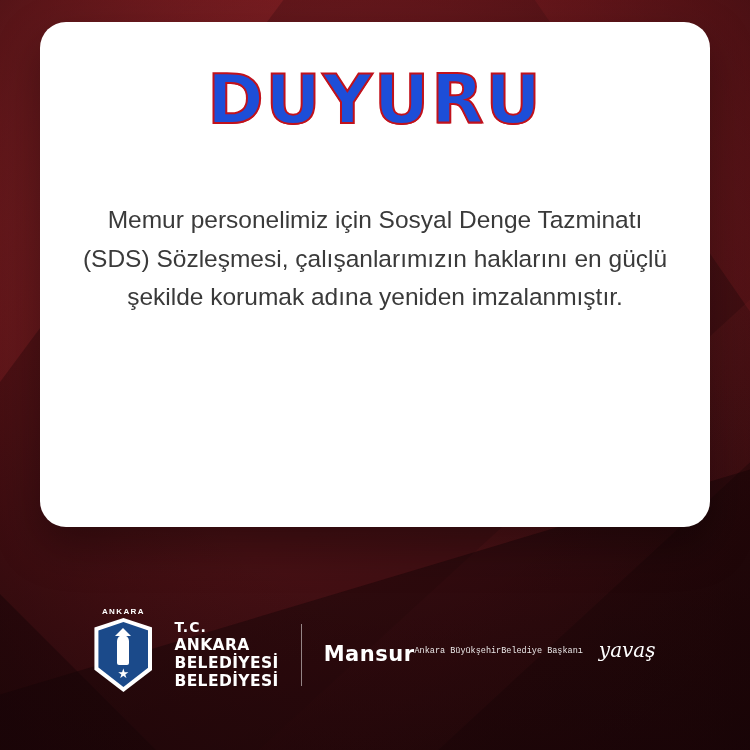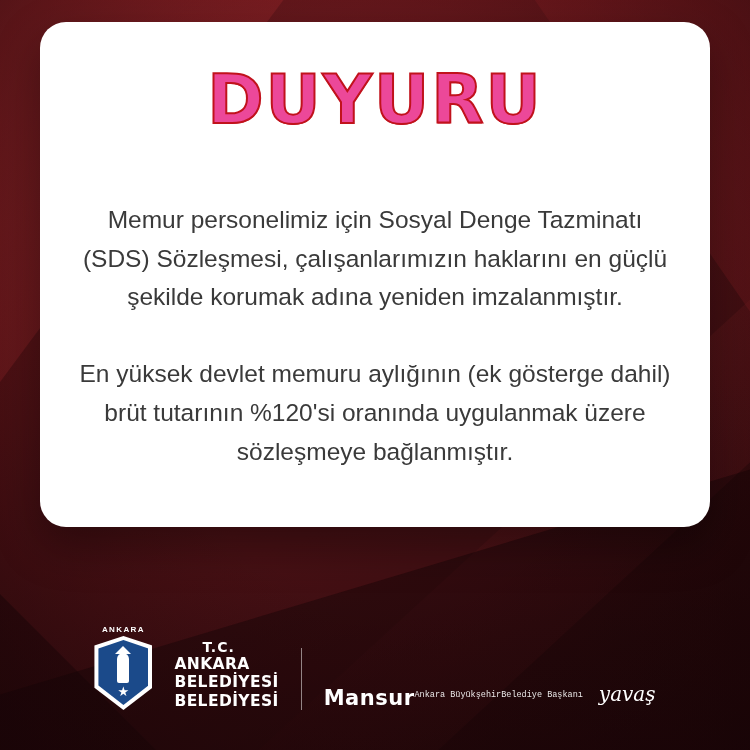--- a/index.html
+++ b/index.html
@@ -75,21 +75,21 @@
   }
 
   .headline {
     margin: 0;
     padding-top: 38px;
     text-align: center;
     font-family: "DejaVu Sans", sans-serif;
     font-weight: 700;
     font-size: 68px;
     letter-spacing: 2px;
-    color: #ec4899;
+    color: #1d4ed8;
     -webkit-text-stroke: 2px #c1121c;
     text-shadow: 0 1px 0 #c1121c;
   }
 
   .body-copy {
     margin: 0;
     padding: 0 36px;
   }
   .para {
     margin: 0;
@@ -103,21 +103,21 @@
   .para-2 { margin-top: 38px; }
 
   
   .footer {
     position: absolute;
     left: 0;
     right: 0;
     top: 600px;
     height: 110px;
     display: flex;
-    align-items: flex-end;
+    align-items: center;
     justify-content: center;
     gap: 22px;
   }
 
   .logo-mark {
     width: 58px;
     height: 74px;
     position: relative;
     flex: none;
   }
@@ -177,21 +177,21 @@
 
   .logo-text {
     color: #ffffff;
     font-family: "DejaVu Sans", sans-serif;
     font-weight: 700;
     font-size: 15.5px;
     line-height: 1.18;
     letter-spacing: 0.4px;
     text-align: left;
   }
-  .logo-text .tc { font-size: 14px; letter-spacing: 1px; margin-left: 28px; }
+  .logo-text .tc { font-size: 14px; letter-spacing: 1px; }
 
   .divider {
     width: 1px;
     height: 62px;
     background: rgba(255,255,255,0.5);
     flex: none;
   }
 
   .mansur {
     color: #ffffff;
@@ -236,21 +236,20 @@
   <div class="bg-facet facet-4"></div>
   <div class="bg-facet facet-5"></div>
   <div class="bg-facet facet-6"></div>
   <div class="vignette"></div>
 
   <div class="card">
     <h1 class="headline">DUYURU</h1>
 
     <div class="body-copy">
       <p class="para para-1">Memur personelimiz için Sosyal Denge Tazminatı (SDS) Sözleşmesi, çalışanlarımızın haklarını en güçlü şekilde korumak adına yeniden imzalanmıştır.</p>
-      <p class="para para-2">En yüksek devlet memuru aylığının (ek gösterge dahil) brüt tutarının %120'si oranında uygulanmak üzere sözleşmeye bağlanmıştır.</p>
     </div>
   </div>
 
   <div class="footer">
 
     <div class="logo-mark">
       <div class="shield"></div>
       <div class="shield-inner"></div>
       <div class="ankara-word">ANKARA</div>
       <div class="tower"></div>

